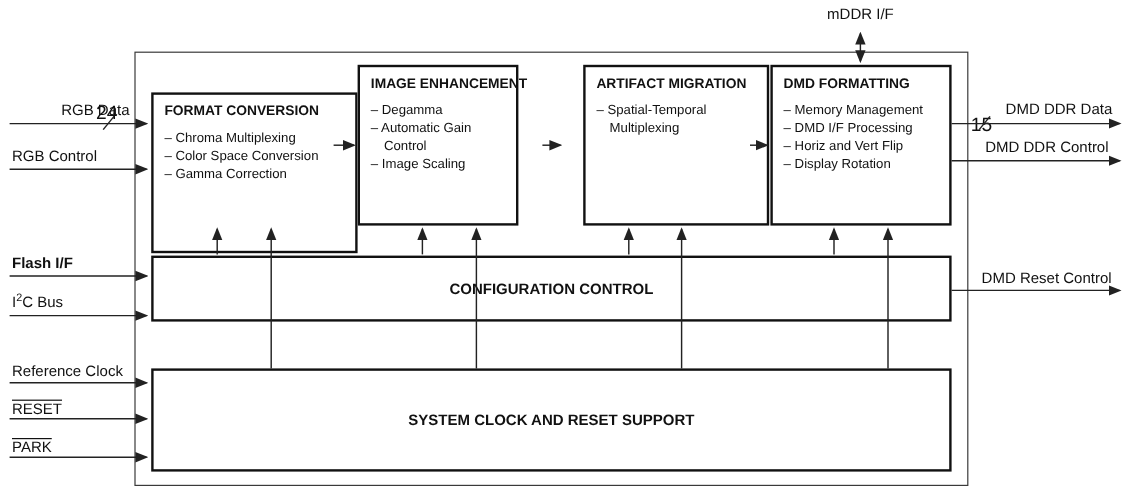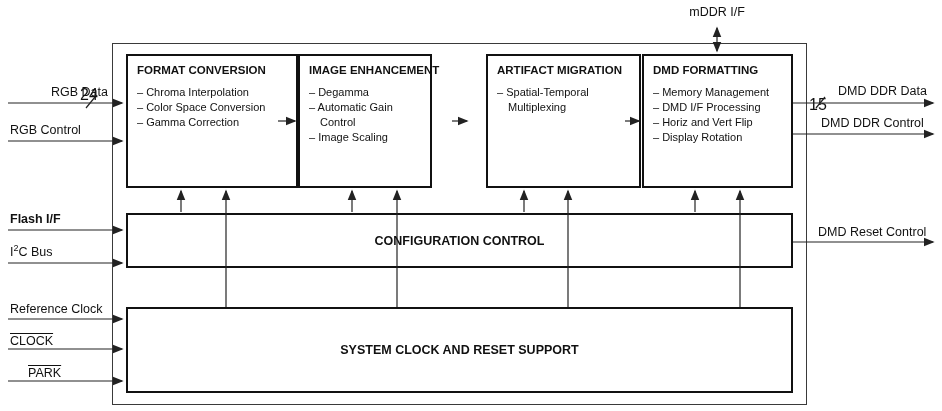--- a/index.html
+++ b/index.html
@@ -50,24 +50,24 @@
 </style>
 </head>
 <body>
 
 <div class="canvas">
 
   <div class="outer-box"></div>
 
   <div class="mddr-label">mDDR I/F</div>
 
-  <div class="proc-block" style="left:126px;width:172px;">
+  <div class="proc-block" style="left:126px;width:172px;margin-top:23px;">
     <div class="block-title">FORMAT CONVERSION</div>
     <ul>
-      <li>– Chroma Interpolation</li>
+      <li>– Chroma Multiplexing</li>
       <li>– Color Space Conversion</li>
       <li>– Gamma Correction</li>
     </ul>
   </div>
 
   <div class="proc-block" style="left:298px;width:134px;">
     <div class="block-title">IMAGE ENHANCEMENT</div>
     <ul>
       <li>– Degamma</li>
       <li>– Automatic Gain Control</li>
@@ -99,22 +99,22 @@
   <div class="wide-block system-block">
     <div class="block-title">SYSTEM CLOCK AND RESET SUPPORT</div>
   </div>
 
   <div class="sig-label" style="left:10px;top:85px;margin-left:41px;">RGB Data</div>
   <div class="sig-label bus-width" style="left:80px;top:86px;">24</div>
   <div class="sig-label" style="left:10px;top:123px;">RGB Control</div>
   <div class="sig-label" style="left:10px;top:212px;font-weight:bold;">Flash I/F</div>
   <div class="sig-label" style="left:10px;top:245px;"><span>I</span><sup>2</sup><span>C Bus</span></div>
   <div class="sig-label" style="left:10px;top:302px;">Reference Clock</div>
-  <div class="sig-label overlined" style="left:10px;top:334px;">CLOCK</div>
-  <div class="sig-label overlined" style="left:28px;top:366px;">PARK</div>
+  <div class="sig-label overlined" style="left:10px;top:334px;">RESET</div>
+  <div class="sig-label overlined" style="left:10px;top:366px;">PARK</div>
 
   <div class="sig-label bus-width" style="left:809px;top:96px;">15</div>
   <div class="sig-label" style="left:838px;top:84px;">DMD DDR Data</div>
   <div class="sig-label" style="left:821px;top:116px;">DMD DDR Control</div>
   <div class="sig-label" style="left:818px;top:225px;">DMD Reset Control</div>
 
   <svg class="wire-layer" width="942" height="411" viewBox="0 0 942 411">
     <defs>
       <marker id="ah" viewBox="0 0 10 8" markerWidth="9" markerHeight="8" refX="8.5" refY="4" orient="auto-start-reverse">
         <polygon points="0,0 10,4 0,8" fill="#222222"></polygon>

